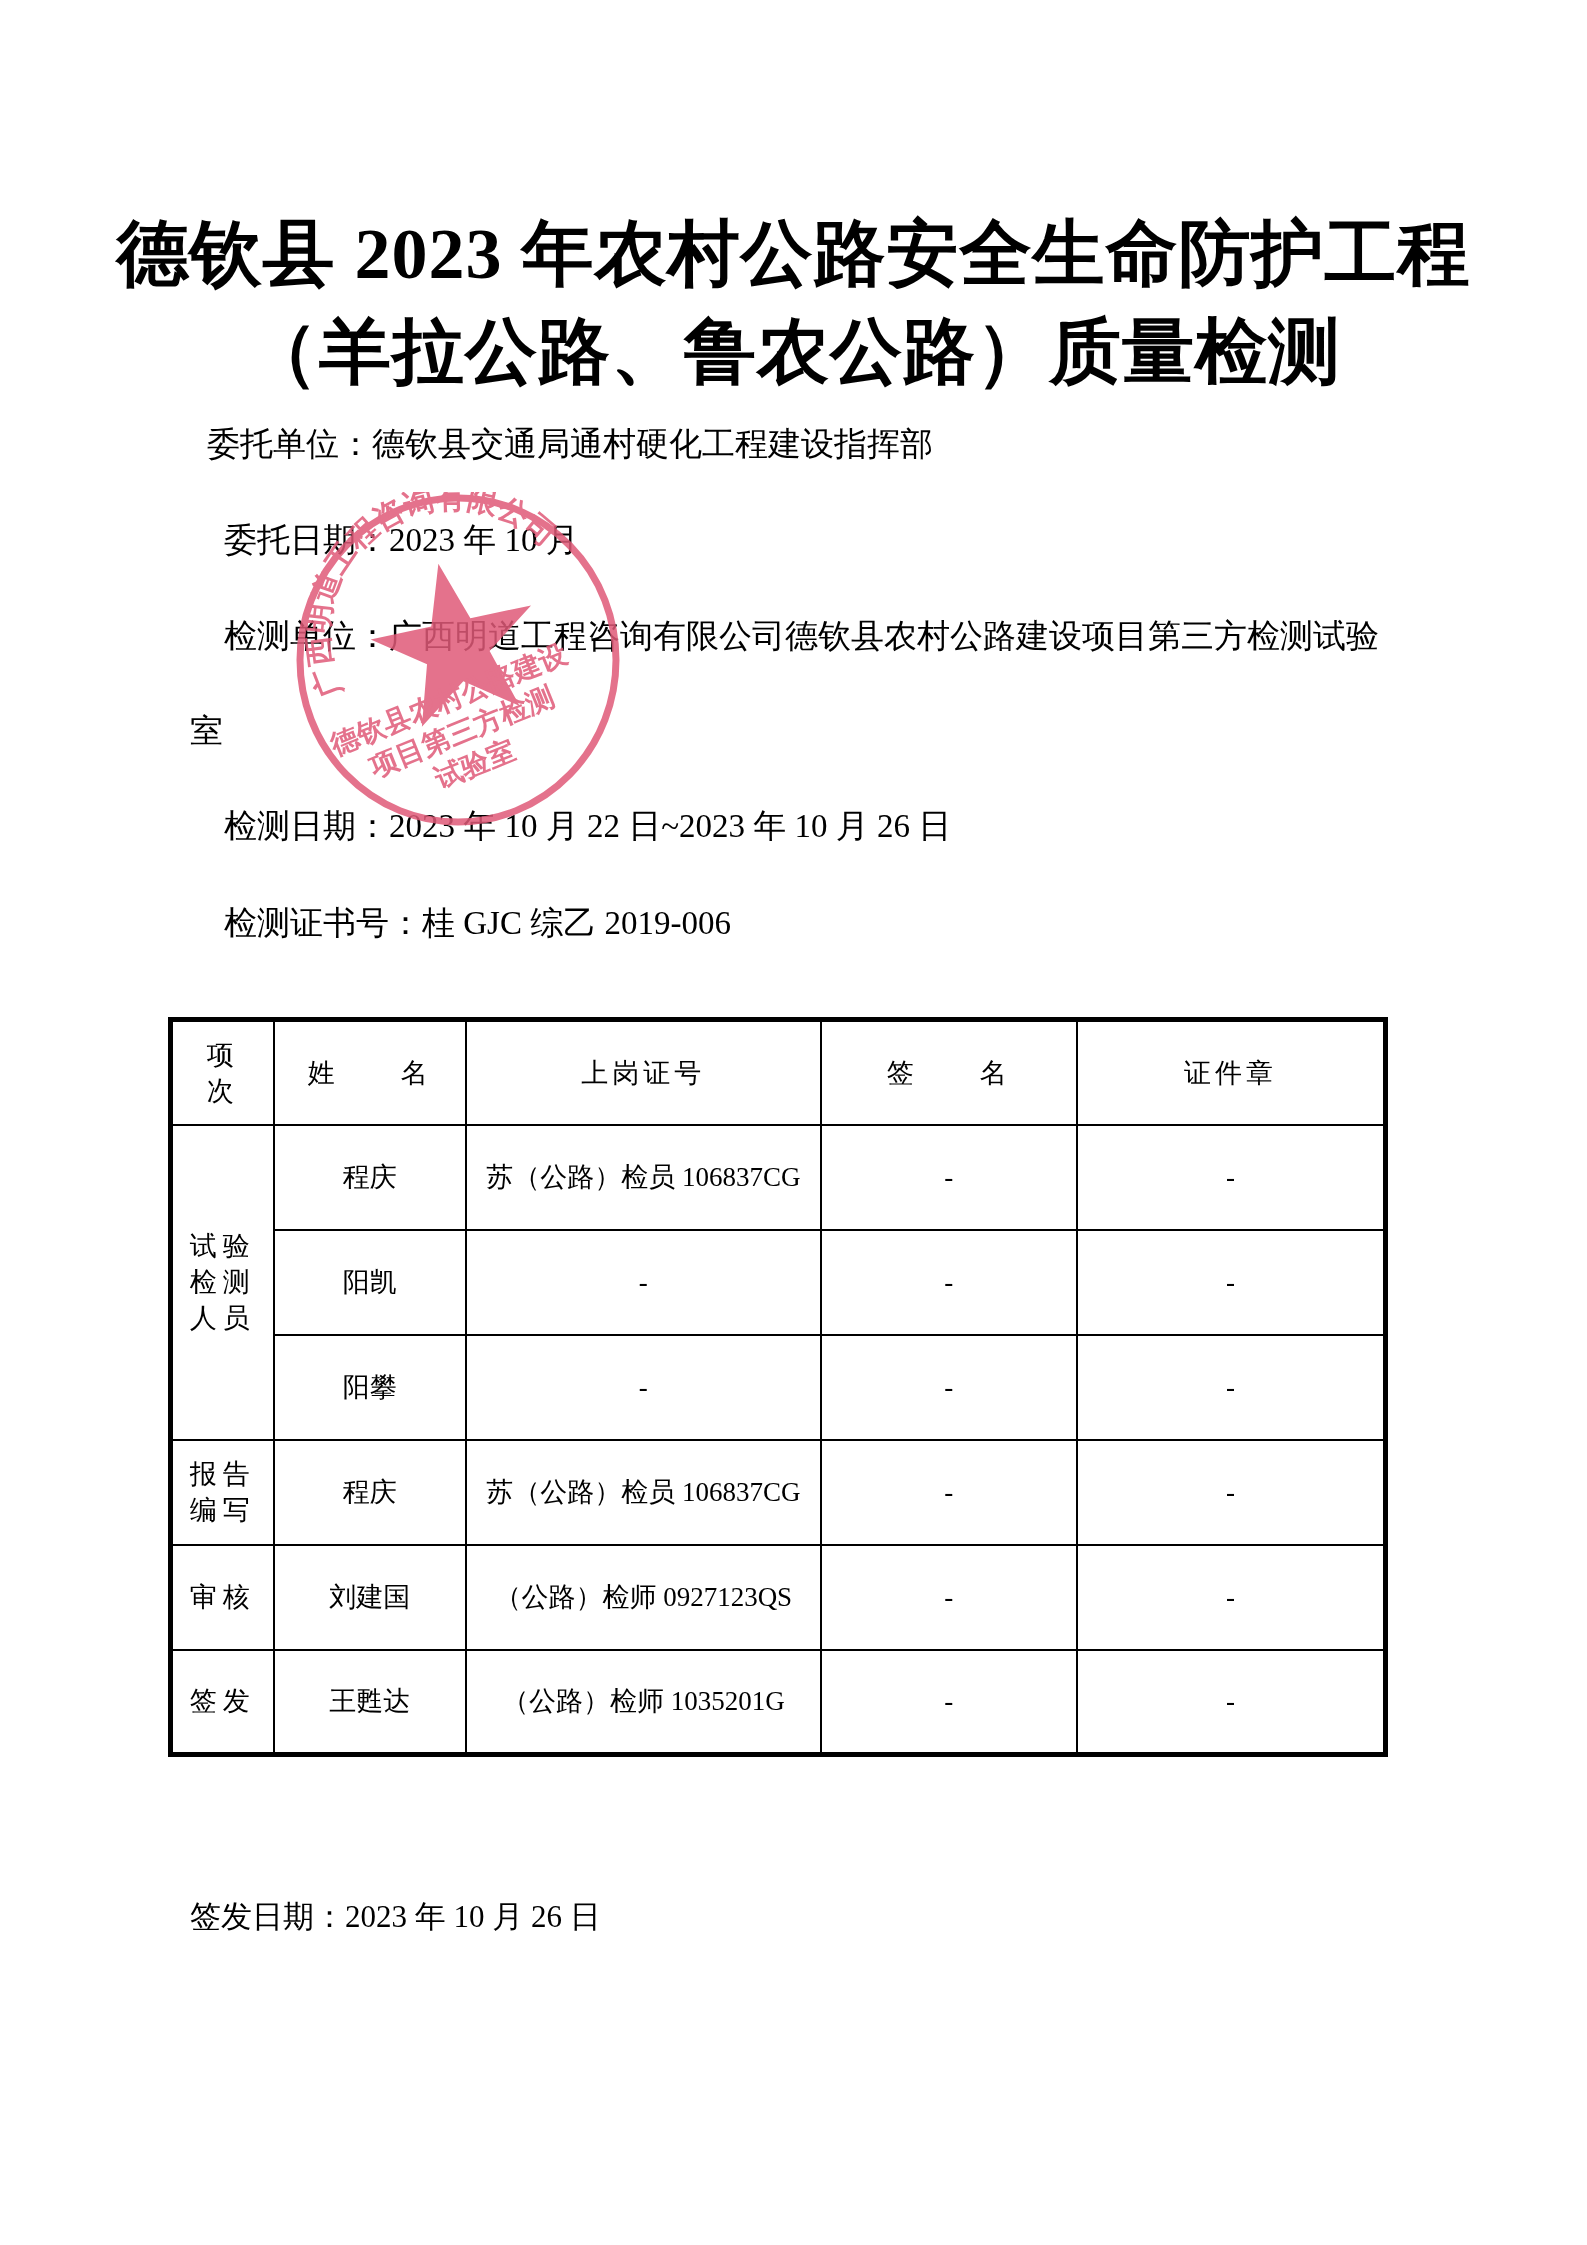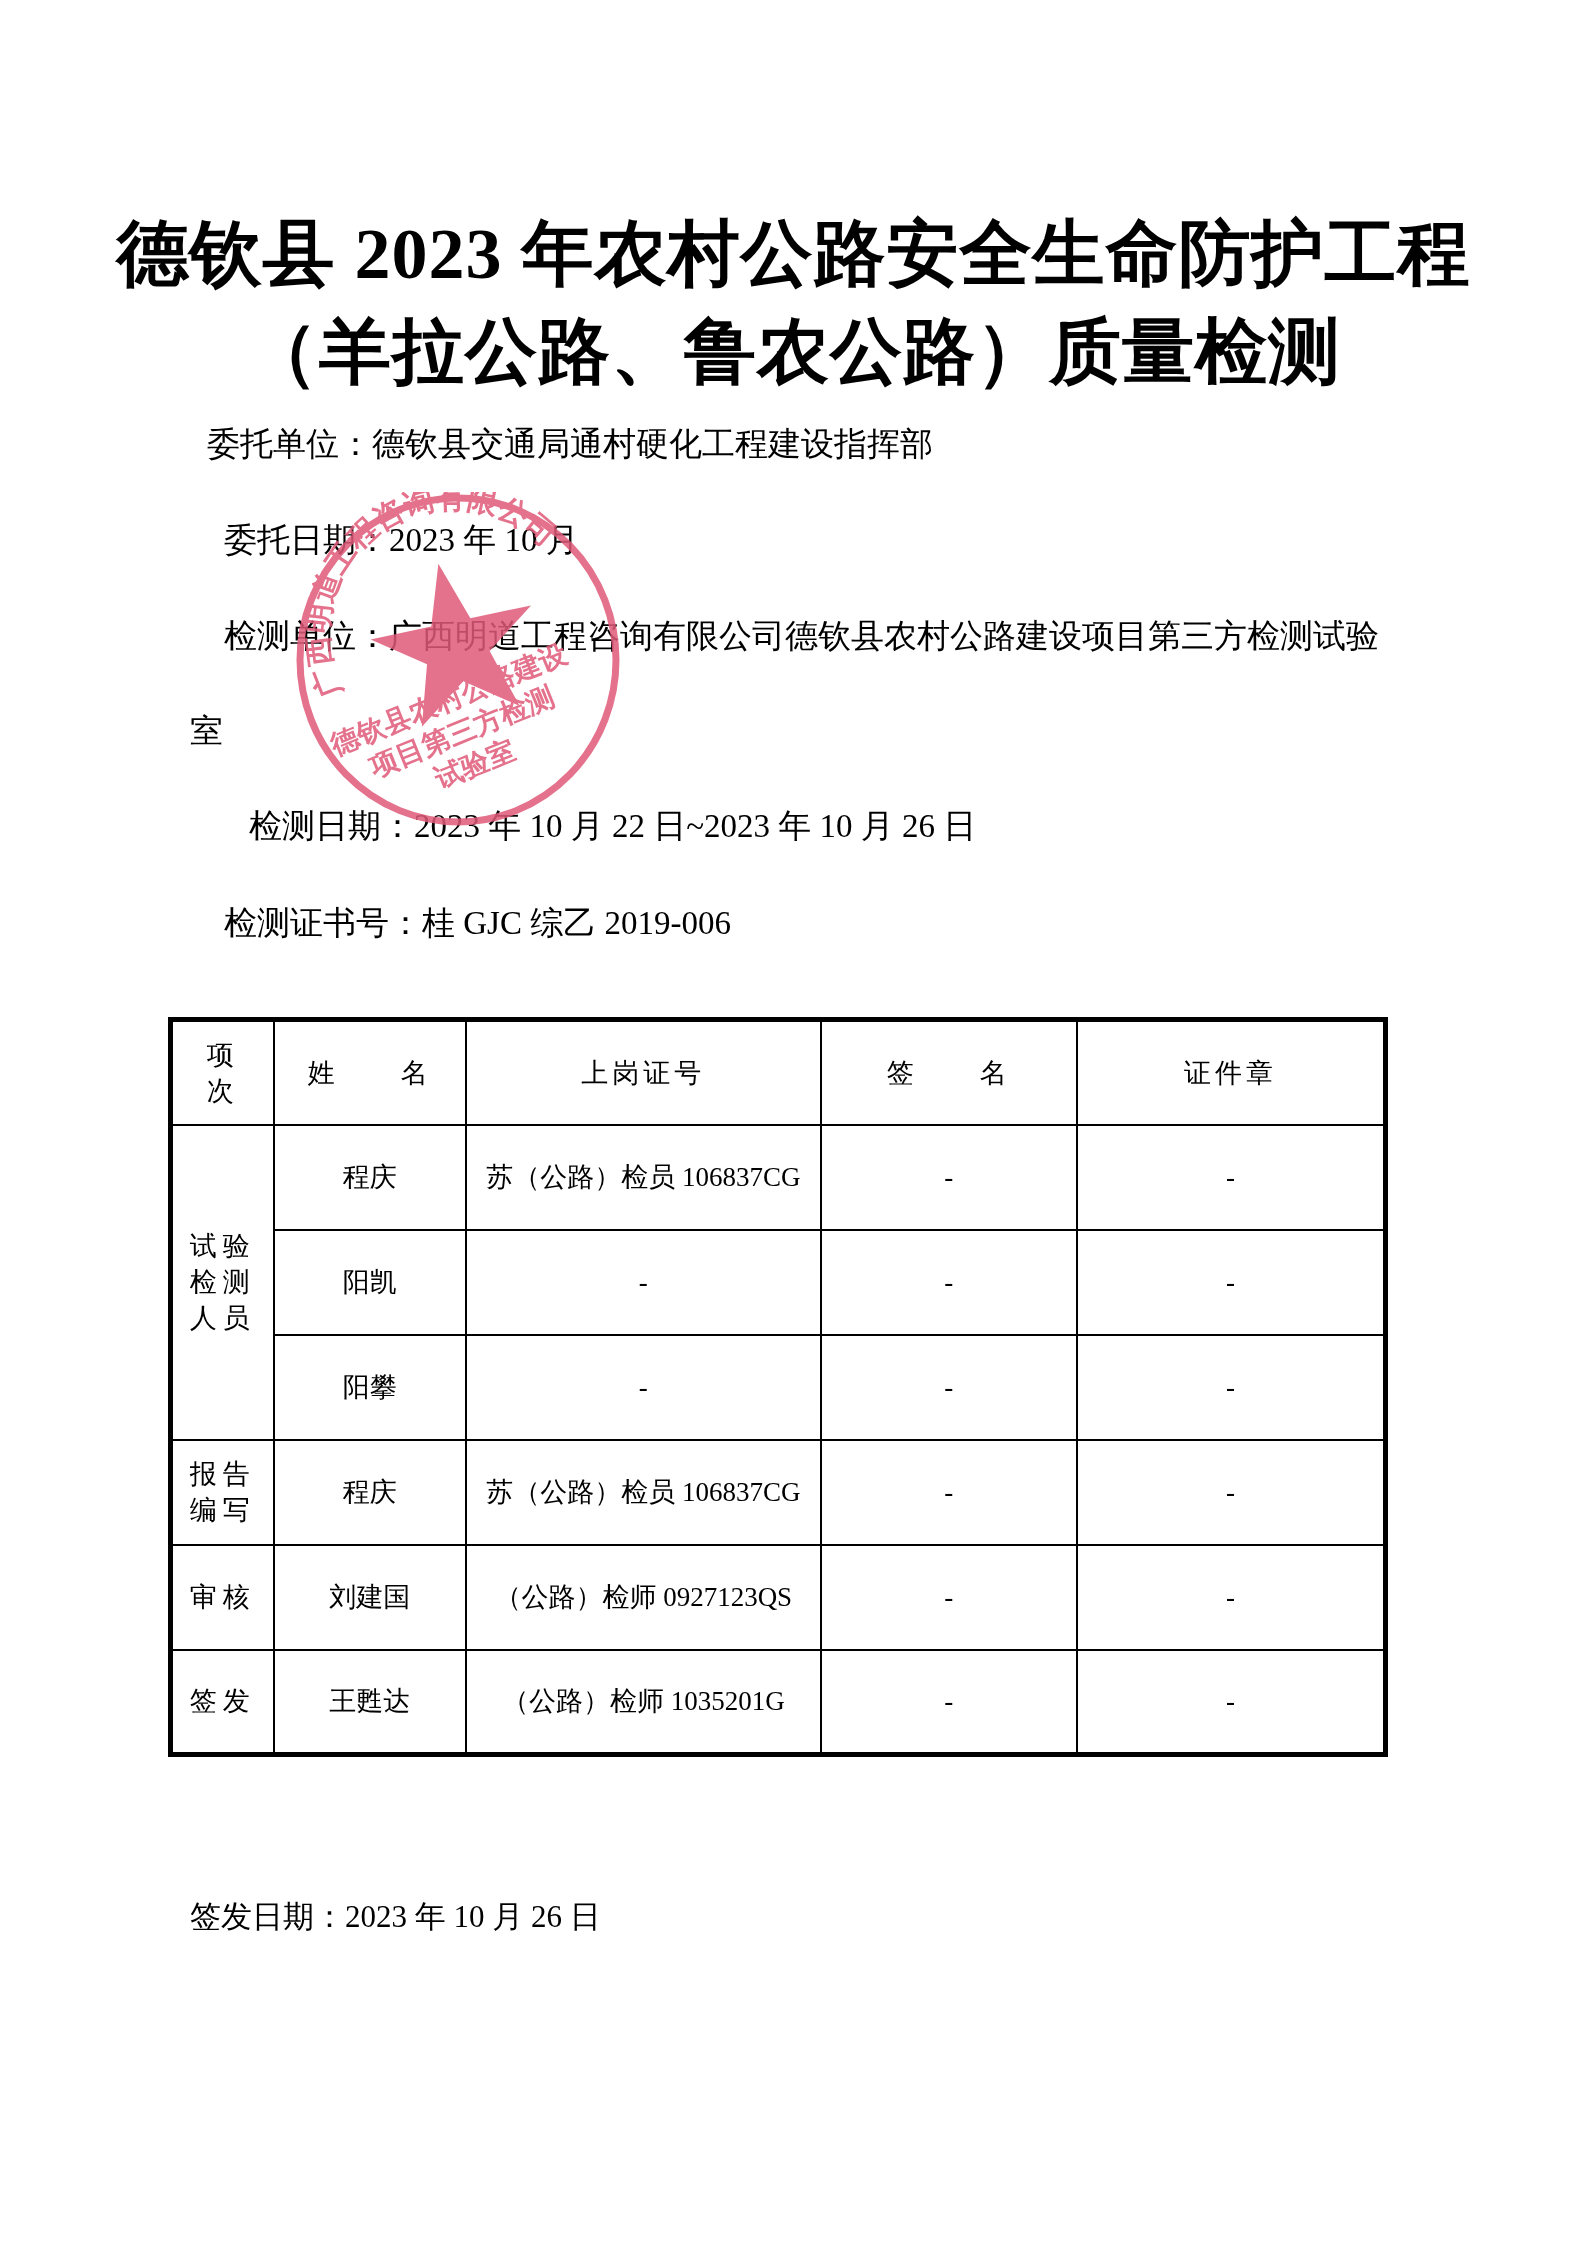--- a/index.html
+++ b/index.html
@@ -24,21 +24,21 @@
 </head>
 <body>
 
 <div class="title t1">德钦县 2023 年农村公路安全生命防护工程</div>
 <div class="title t2">（羊拉公路、鲁农公路）质量检测</div>
 
 <div class="line" style="left:207px; top:428px;">委托单位：德钦县交通局通村硬化工程建设指挥部</div>
 <div class="line" style="left:224px; top:524px;">委托日期：2023 年 10 月</div>
 <div class="line" style="left:224px; top:620px;">检测单位：广西明道工程咨询有限公司德钦县农村公路建设项目第三方检测试验</div>
 <div class="line" style="left:190px; top:715px;">室</div>
-<div class="line" style="left:224px; top:810px;margin-left:25px;">检测日期：2023 年 10 月 22 日~2023 年 10 月 26 日</div>
+<div class="line" style="left:224px; top:810px;">检测日期：2023 年 10 月 22 日~2023 年 10 月 26 日</div>
 <div class="line" style="left:224px; top:907px;">检测证书号：桂 GJC 综乙 2019-006</div>
 
 <svg class="stamp" viewBox="0 0 330 335">
   <defs>
     <path id="arcTop" d="M 50 200 A 125 125 0 1 1 285 150"></path>
   </defs>
   <ellipse cx="165" cy="168" rx="158" ry="162" fill="none" stroke="#e05a78" stroke-width="7"></ellipse>
   <polygon points="150,60 170,120 232,120 182,156 200,216 150,180 100,216 118,156 68,120 130,120" fill="#e05a78" transform="translate(12,10) rotate(-12 150 140)"></polygon>
   <text font-size="30" fill="#e05a78" font-family="DejaVu Sans, sans-serif" font-weight="bold">
     <textPath href="#arcTop">广西明道工程咨询有限公司</textPath>

